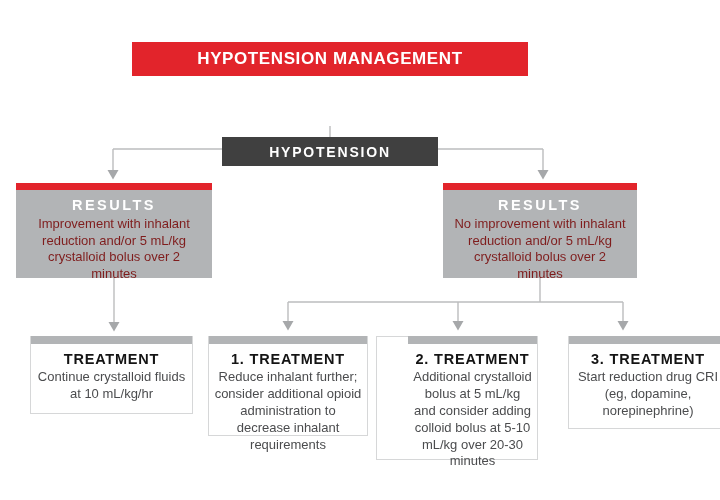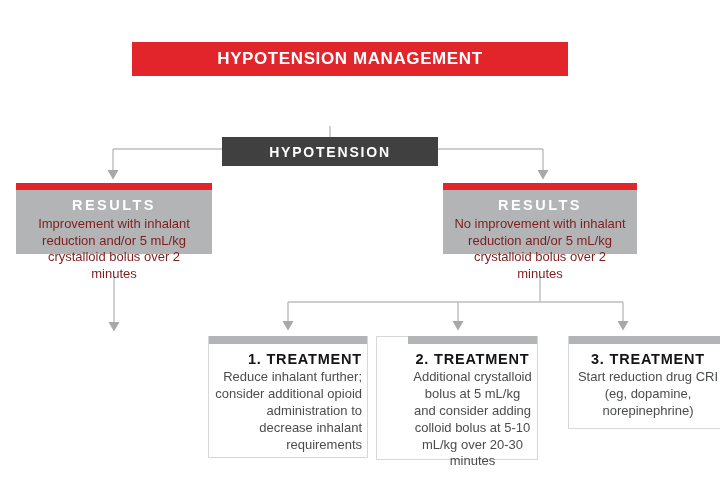--- a/index.html
+++ b/index.html
@@ -18,21 +18,21 @@
     position: absolute;
     left: 0; top: 0;
     width: 720px; height: 500px;
     pointer-events: none;
   }
 
   
   .banner {
     position: absolute;
     left: 132px; top: 42px;
-    width: 436px; height: 34px;
+    width: 396px; height: 34px;
     background: #e2242b;
     display: flex; align-items: center; justify-content: center;
     color: #ffffff;
     font-weight: bold;
     font-size: 17px;
     letter-spacing: 0.6px;
   }
 
   
   .root-node {
@@ -45,21 +45,21 @@
     font-weight: bold;
     font-size: 14px;
     letter-spacing: 1.8px;
     margin-top: 40px;
   }
 
   
   .results-node {
     position: absolute;
     top: 183px;
-    height: 71px;
+    height: 95px;
     background: #b2b4b6;
     border-top: 7px solid #e2242b;
     text-align: center;
     padding: 7px 8px 0 8px;
   }
   .results-node.left  { left: 16px;  width: 196px; }
   .results-node.right { left: 443px; width: 194px; }
   .results-title {
     color: #ffffff;
     font-weight: bold;
@@ -81,21 +81,21 @@
     border: 1px solid #d6d7d8;
     text-align: center;
     padding: 0 5px;
   }
   .treatment-bar {
     height: 8px;
     background: #b2b4b6;
     margin: -1px -5px 7px -5px;
   }
   .treatment-node.t0 { left: 30px;  width: 163px; height: 78px;  }
-  .treatment-node.t1 { left: 208px; width: 160px; height: 122px; text-align: right; }
+  .treatment-node.t1 { left: 208px; width: 160px; height: 100px; }
   .treatment-node.t2 { left: 376px; width: 162px; height: 124px; padding-left: 36px; }
   .treatment-node.t3 { left: 568px; width: 160px; height: 93px;  }
   .treatment-title {
     color: #141414;
     font-weight: bold;
     font-size: 14.5px;
     letter-spacing: 0.8px;
     margin-bottom: 2px;
   }
   .treatment-body {
@@ -135,20 +135,25 @@
   <div class="results-node left">
     <div class="results-title">RESULTS</div>
     <div class="results-body">Improvement with inhalant reduction and/or 5 mL/kg crystalloid bolus over 2 minutes</div>
   </div>
 
   <div class="results-node right">
     <div class="results-title">RESULTS</div>
     <div class="results-body">No improvement with inhalant reduction and/or 5 mL/kg crystalloid bolus over 2 minutes</div>
   </div>
 
+  <div class="treatment-node t0">
+    <div class="treatment-bar"></div>
+    <div class="treatment-title">TREATMENT</div>
+    <div class="treatment-body">Continue crystalloid fluids at 10 mL/kg/hr</div>
+  </div>
 
   <div class="treatment-node t1">
     <div class="treatment-bar"></div>
     <div class="treatment-title">1. TREATMENT</div>
     <div class="treatment-body">Reduce inhalant further; consider additional opioid administration to decrease inhalant requirements</div>
   </div>
 
   <div class="treatment-node t2">
     <div class="treatment-bar"></div>
     <div class="treatment-title">2. TREATMENT</div>

